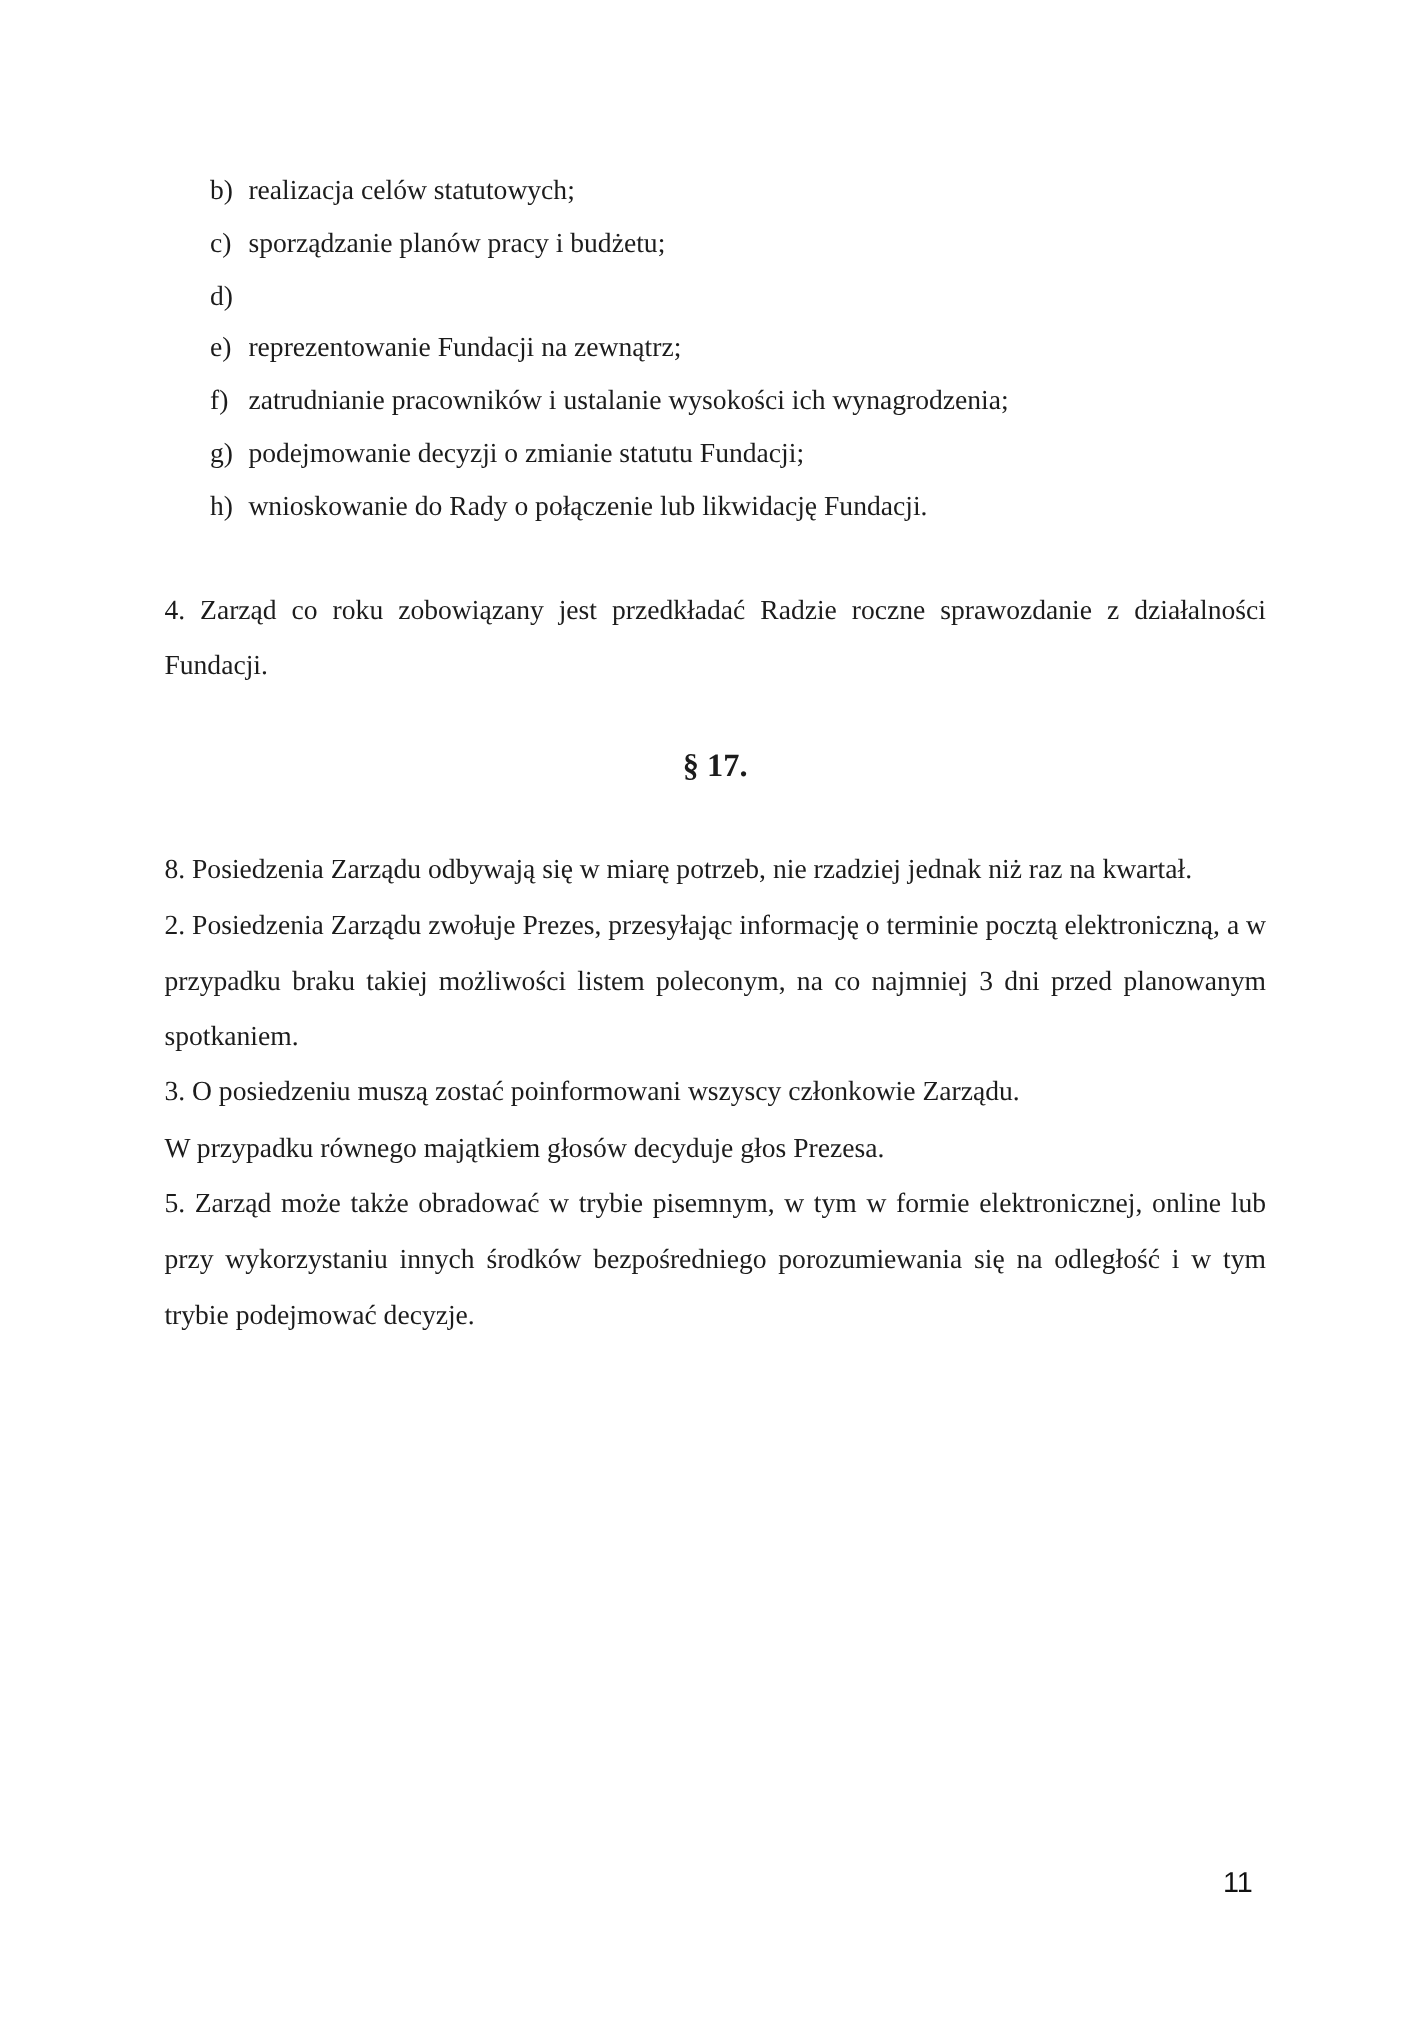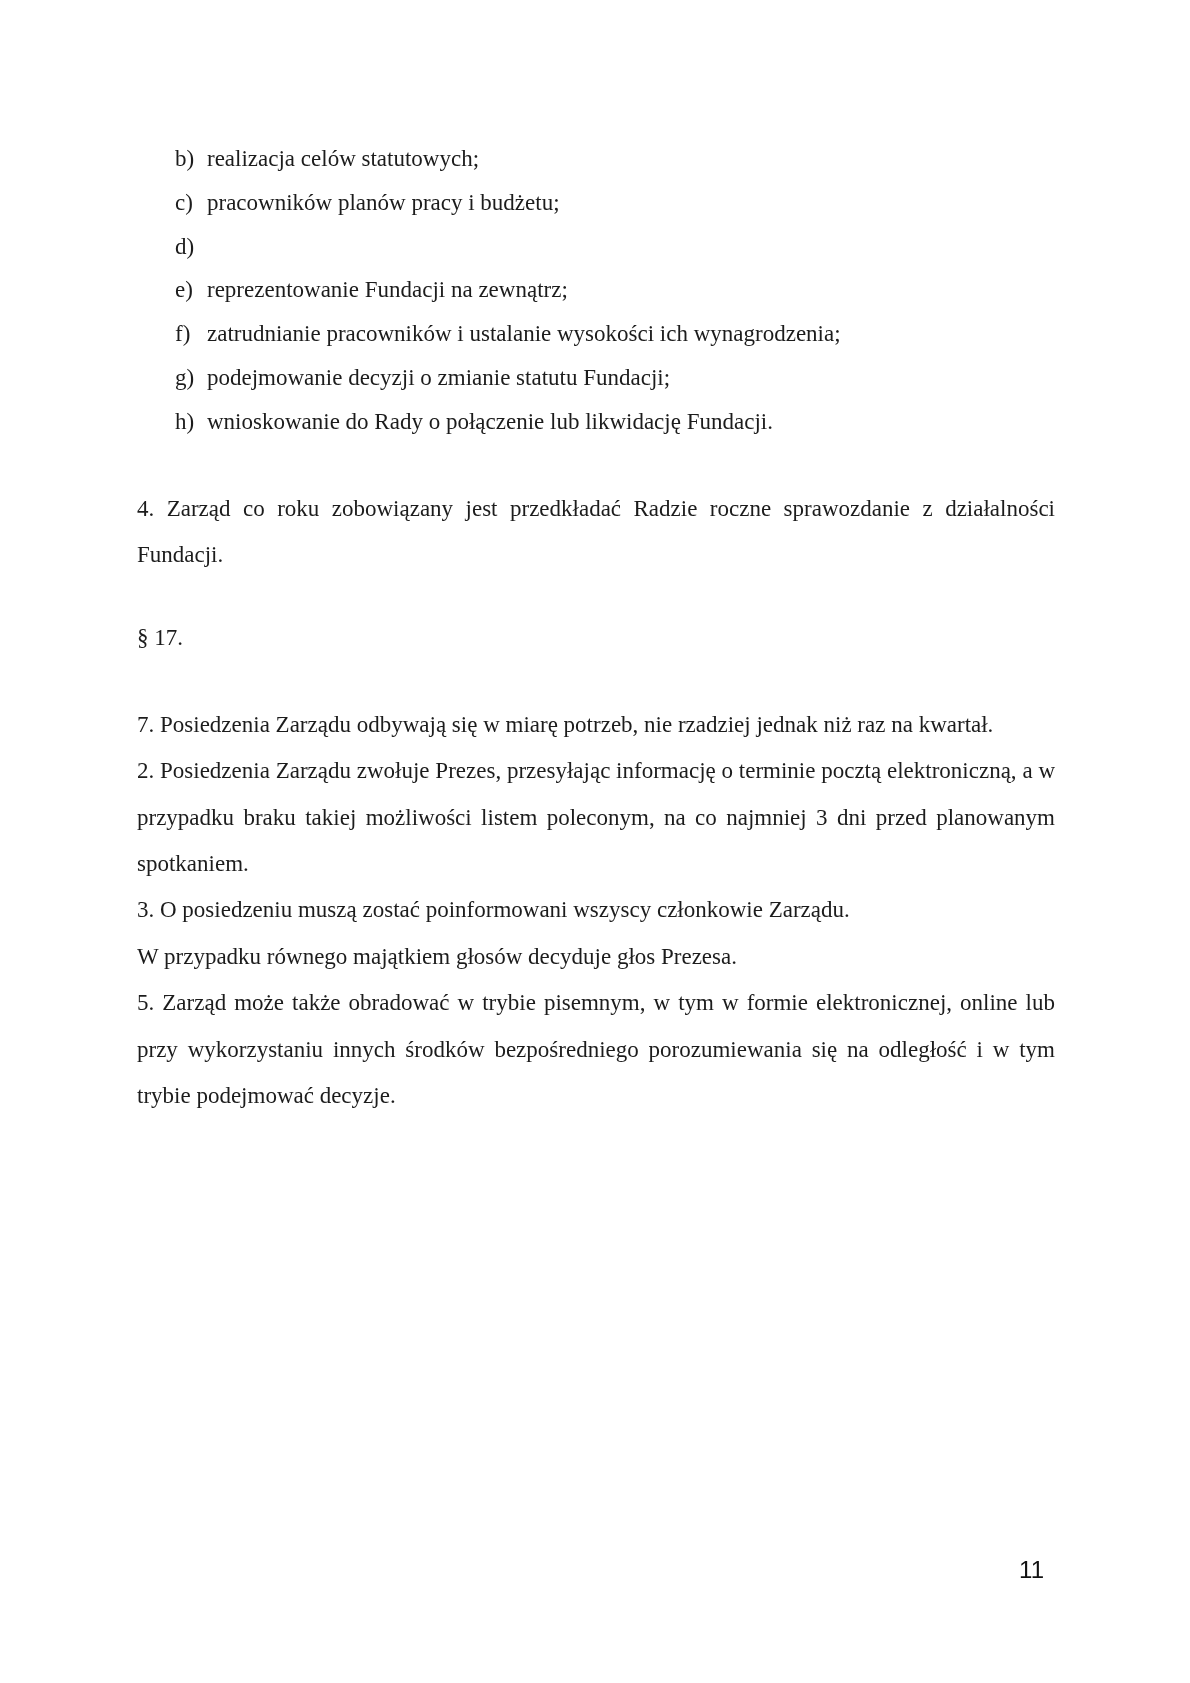--- a/index.html
+++ b/index.html
@@ -40,24 +40,24 @@
     font-size: 23px;
     line-height: 46.4px;
     text-align: justify;
     margin: 0;
     hyphens: none;
   }
   .para-intro {
     margin-top: 42px;
   }
   .section-heading {
-    font-size: 23px;
+    font-size: 27px;
     line-height: 46.4px;
-    font-weight: normal;
-    text-align: left;
+    font-weight: bold;
+    text-align: center;
     margin: 37px 0 40px 0;
   }
   .page-number {
     position: absolute;
     top: 1556px;
     right: 146px;
     font-family: "Liberation Sans", "DejaVu Sans", sans-serif;
     font-size: 24px;
     line-height: 27px;
     color: #111111;
@@ -69,21 +69,21 @@
 <div class="page">
   <div class="content">
 
     <ul class="letter-list">
       <li>
         <span class="marker">b)</span>
         <span class="item-text">realizacja celów statutowych;</span>
       </li>
       <li>
         <span class="marker">c)</span>
-        <span class="item-text">pracowników planów pracy i budżetu;</span>
+        <span class="item-text">sporządzanie planów pracy i budżetu;</span>
       </li>
       <li>
         <span class="marker">d)</span>
       </li>
       <li>
         <span class="marker">e)</span>
         <span class="item-text">reprezentowanie Fundacji na zewnątrz;</span>
       </li>
       <li>
         <span class="marker">f)</span>
@@ -96,21 +96,21 @@
       <li>
         <span class="marker">h)</span>
         <span class="item-text">wnioskowanie do Rady o połączenie lub likwidację Fundacji.</span>
       </li>
     </ul>
 
     <p class="para para-intro">4. Zarząd co roku zobowiązany jest przedkładać Radzie roczne sprawozdanie z działalności Fundacji.</p>
 
     <h2 class="section-heading">§ 17.</h2>
 
-    <p class="para">7. Posiedzenia Zarządu odbywają się w miarę potrzeb, nie rzadziej jednak niż raz na kwartał.</p>
+    <p class="para">8. Posiedzenia Zarządu odbywają się w miarę potrzeb, nie rzadziej jednak niż raz na kwartał.</p>
     <p class="para">2. Posiedzenia Zarządu zwołuje Prezes, przesyłając informację o terminie pocztą elektroniczną, a w przypadku braku takiej możliwości listem poleconym, na co najmniej 3 dni przed planowanym spotkaniem.</p>
     <p class="para">3. O posiedzeniu muszą zostać poinformowani wszyscy członkowie Zarządu.</p>
     <p class="para">W przypadku równego majątkiem głosów decyduje głos Prezesa.</p>
     <p class="para">5. Zarząd może także obradować w trybie pisemnym, w tym w formie elektronicznej, online lub przy wykorzystaniu innych środków bezpośredniego porozumiewania się na odległość i w tym trybie podejmować decyzje.</p>
 
   </div>
 
   <div class="page-number">11</div>
 </div>
 

